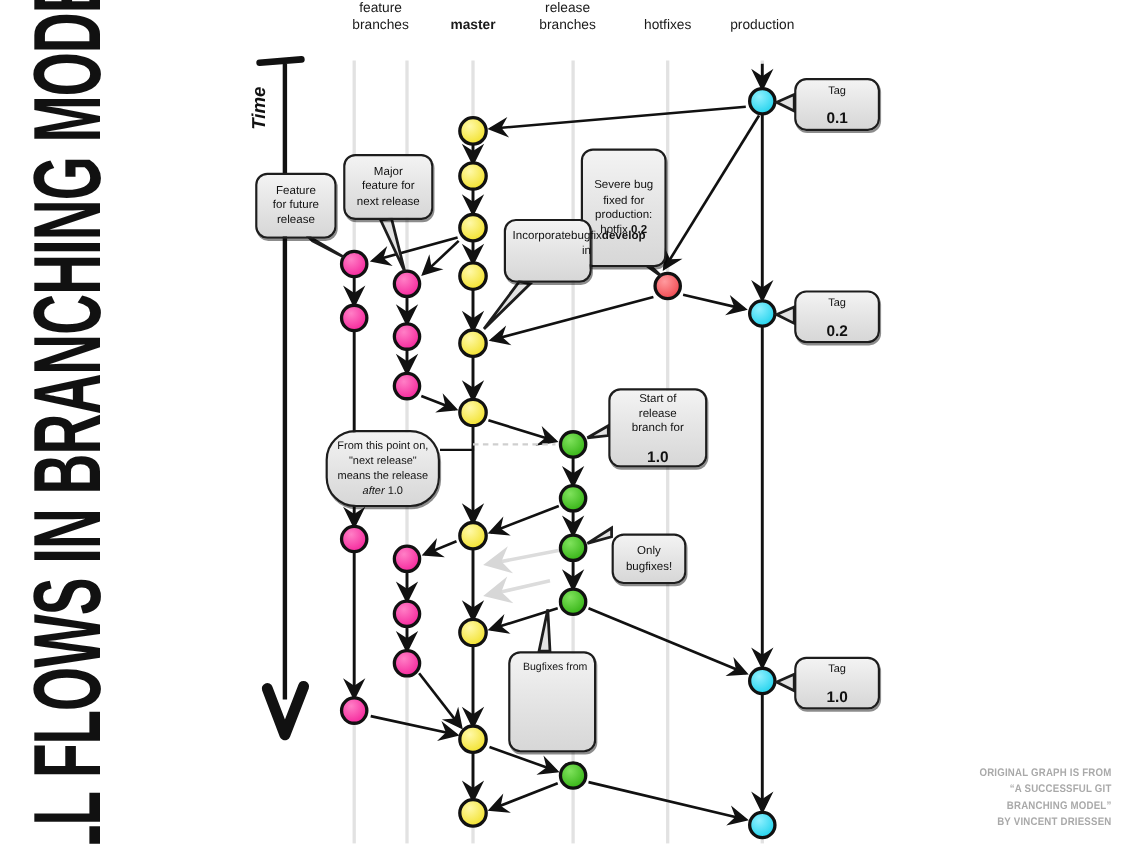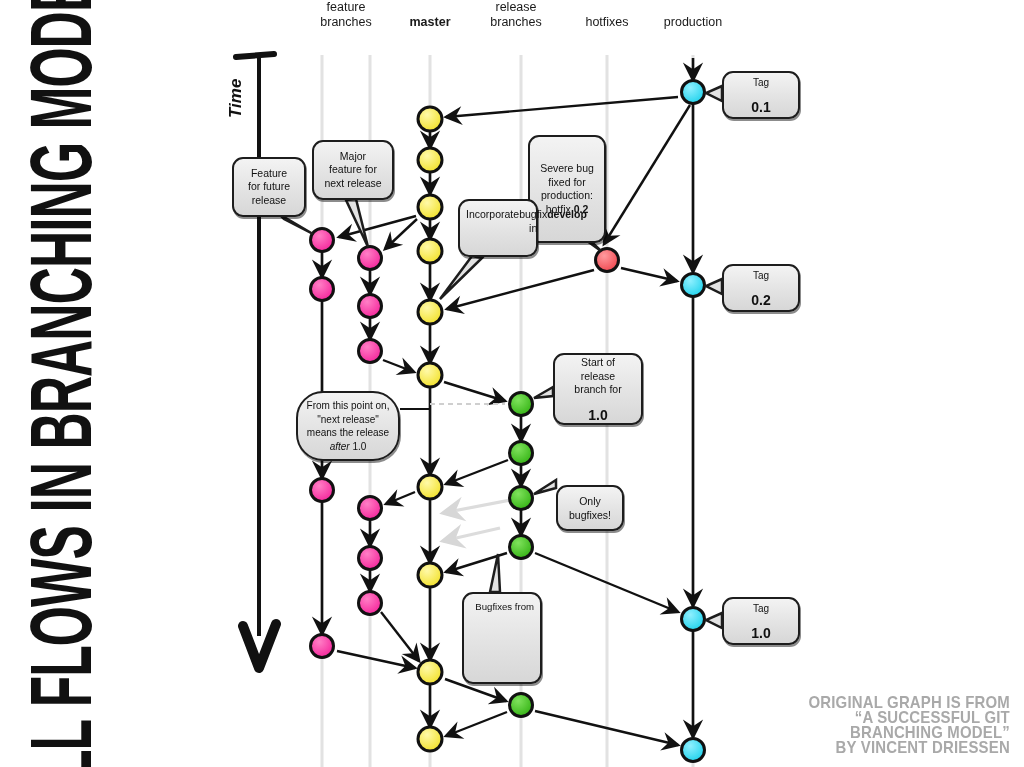--- a/index.html
+++ b/index.html
@@ -36,21 +36,21 @@
     box-shadow:1px 2px 0 rgba(0,0,0,0.45);
     text-align:center;color:#111;line-height:13.5px;font-size:10.5px;
     padding:7px 6px;box-sizing:border-box;}
   .bubble b{font-weight:bold;}
   .bubble i{font-style:italic;}
   .bubble .big{font-size:14px;font-weight:bold;display:block;margin-top:12px;}
   .bubble .tagword{font-size:10px;display:block;}
 
   
   #attribution{position:absolute;right:14px;bottom:12px;text-align:right;
-     color:#a9a9a9;font-weight:bold;font-size:17px;line-height:15px;
+     color:#a9a9a9;font-weight:bold;font-size:10px;line-height:15px;
      letter-spacing:0.2px;}
   #attribution div{transform:scaleX(0.88);transform-origin:right center;}
 
   svg{position:absolute;left:0;top:0;}
 </style>
 </head>
 <body>
 
 <div id="title-bar">
   <div id="title-text">

